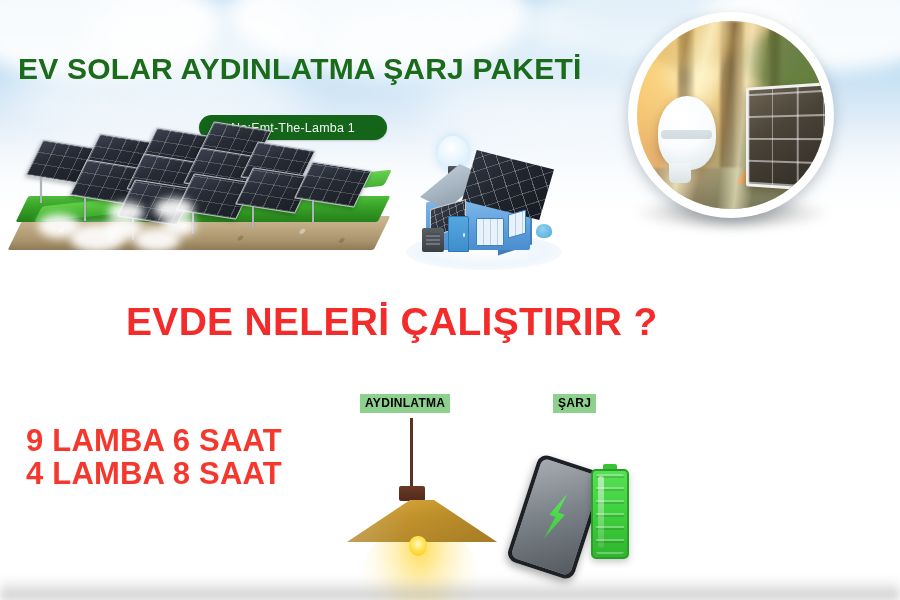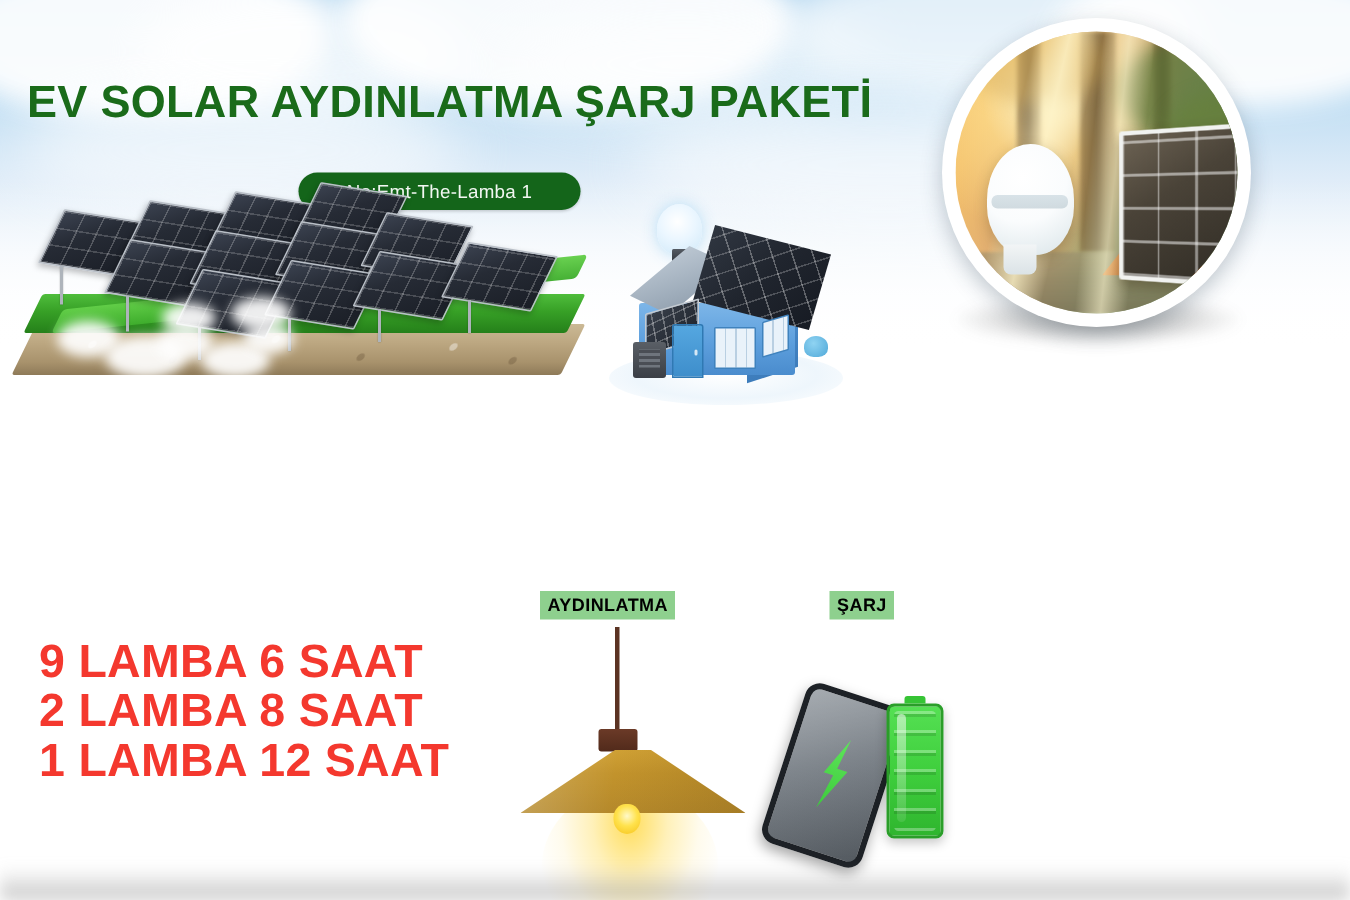--- a/index.html
+++ b/index.html
@@ -398,25 +398,25 @@
       <div class="tent"></div>
       <div class="sunray"></div>
       <div class="c-bulb">
         <div class="c-bulb-band"></div>
         <div class="c-bulb-neck"></div>
       </div>
       <div class="c-panel"></div>
     </div>
   </div>
 
+  <div class="headline">EVDE NELERİ ÇALIŞTIRIR ?</div>
 
   <div class="list">
     <div class="list-item">9 LAMBA 6 SAAT</div>
-    <div class="list-item">2 LAMBA  8 SAAT</div>
-    <div class="list-item">1 LAMBA 12 SAAT</div>
+    <div class="list-item">4 LAMBA  8 SAAT</div>
   </div>
 
   <div class="tag tag-light">AYDINLATMA</div>
   <div class="tag tag-charge">ŞARJ</div>
 
   <div class="lamp">
     <div class="lamp-glow"></div>
     <div class="lamp-cord"></div>
     <div class="lamp-mount"></div>
     <div class="lamp-shade"></div>

